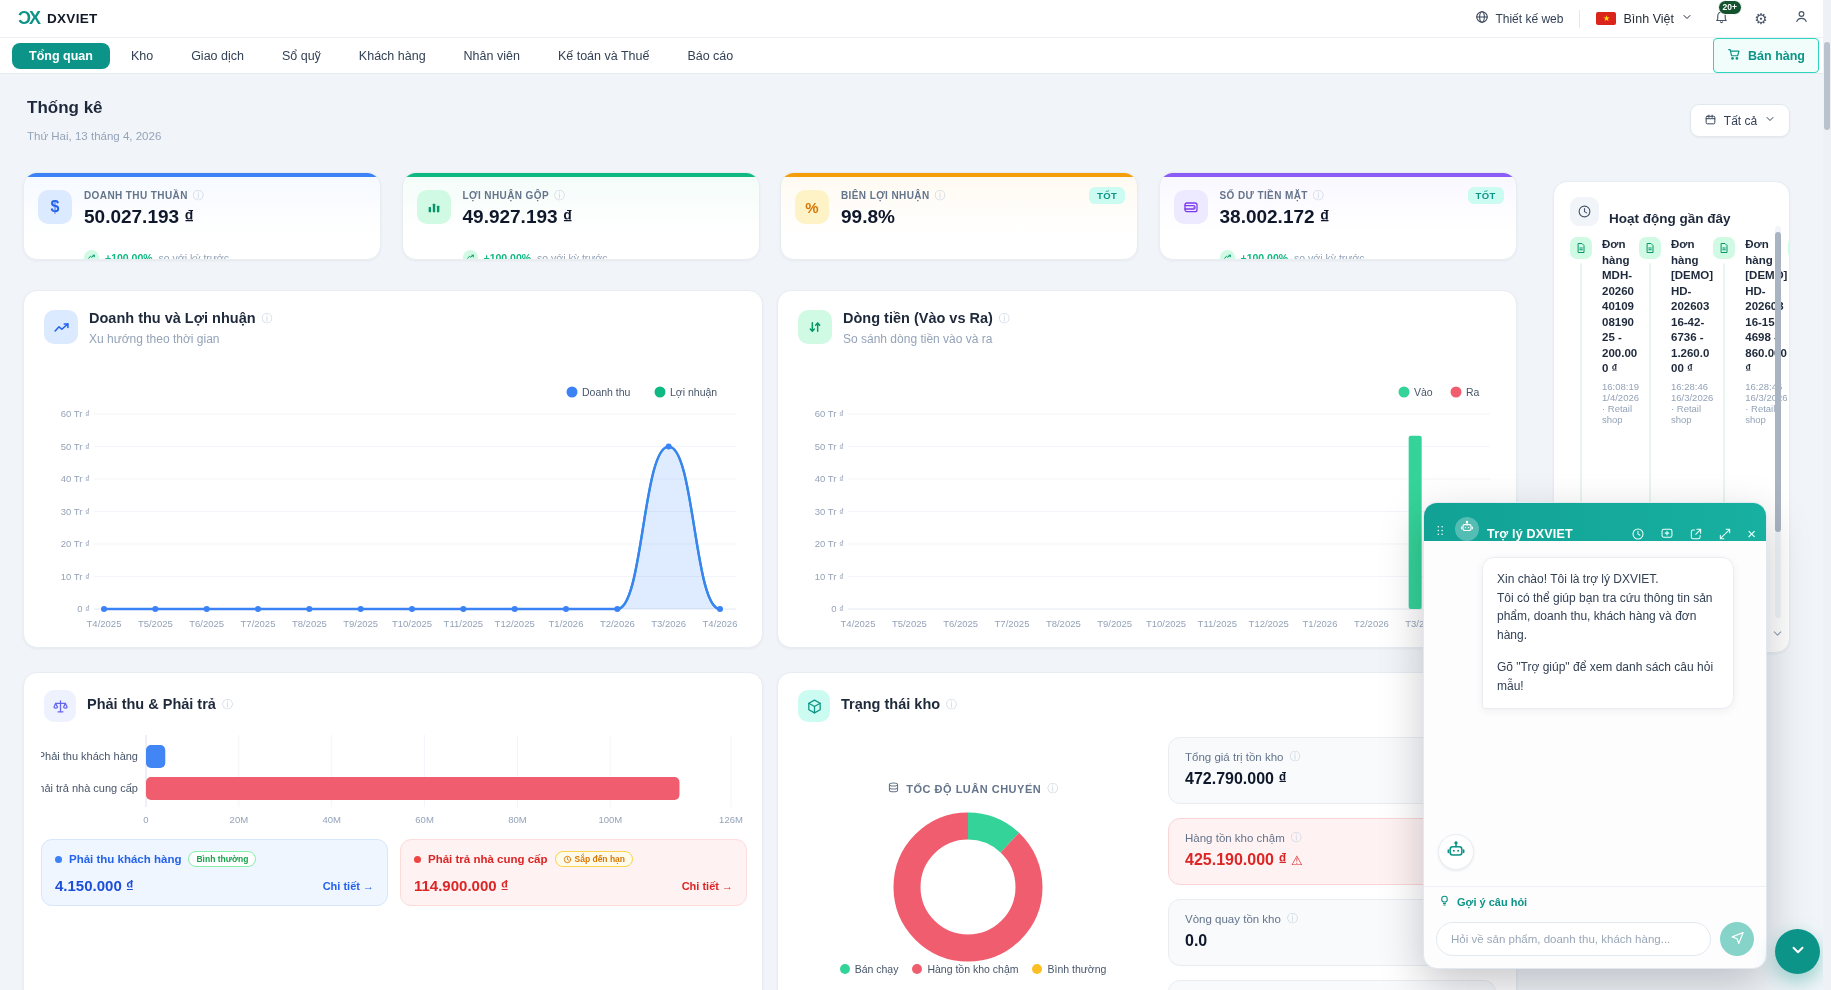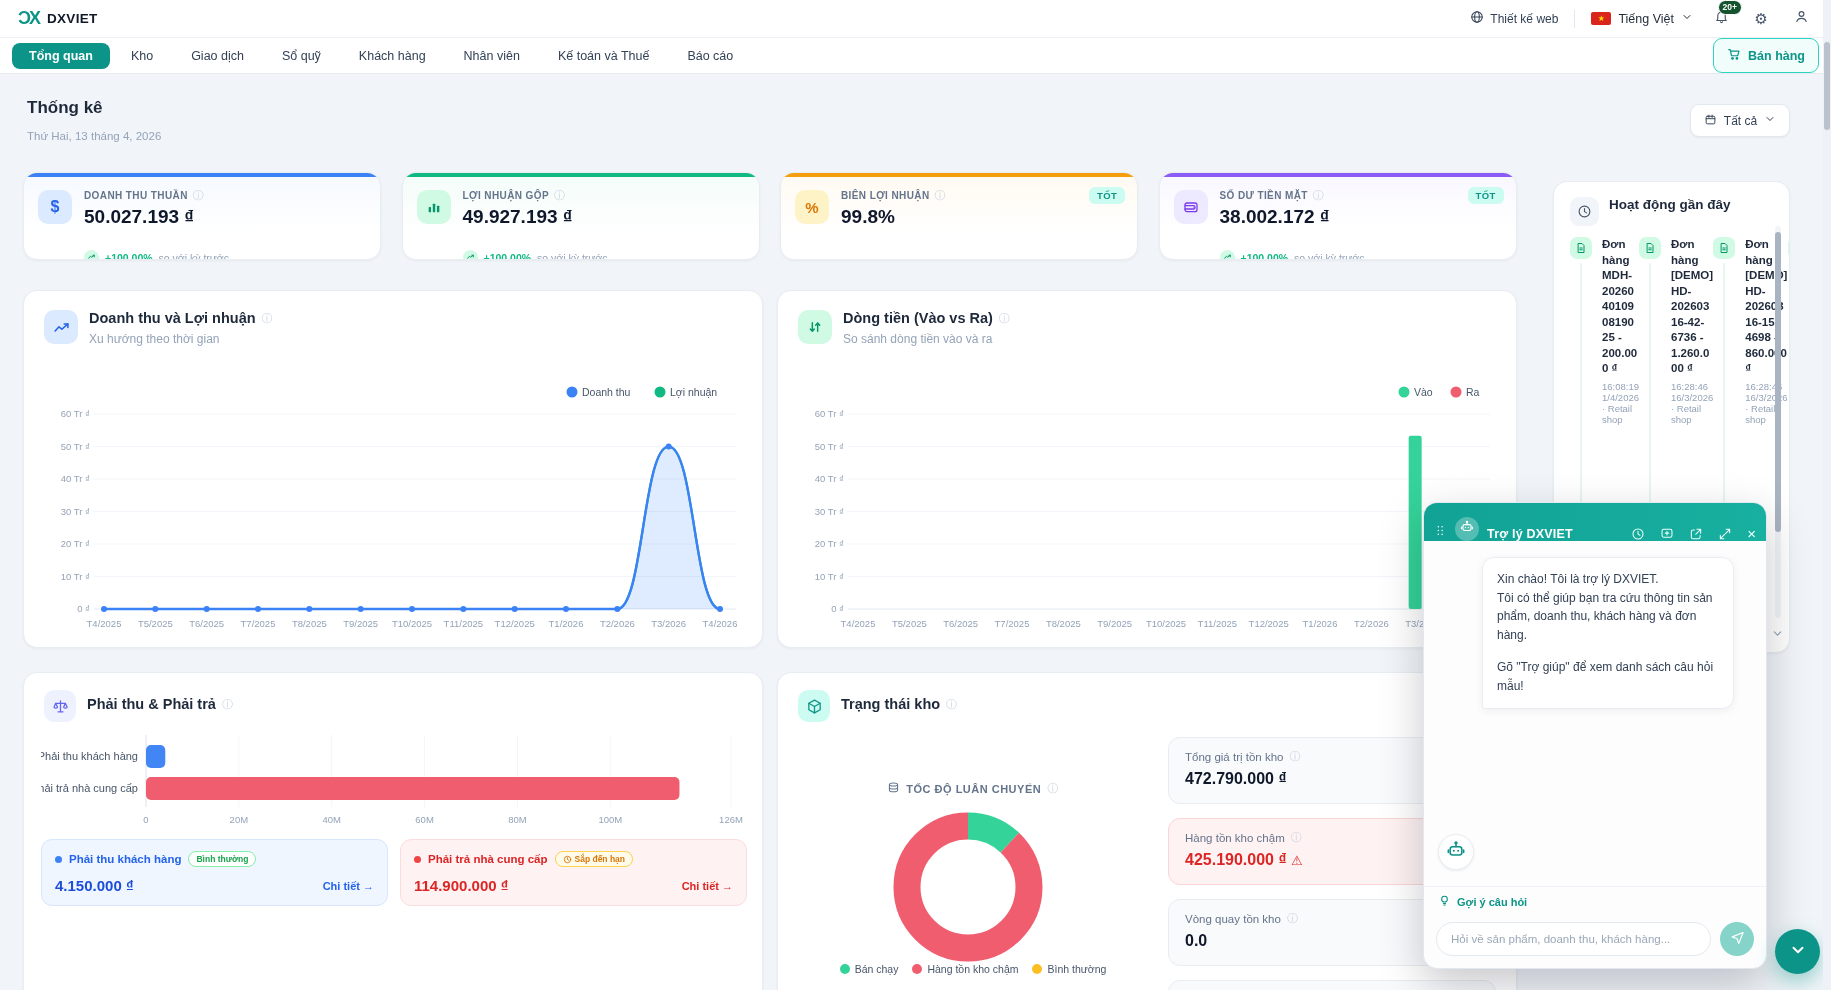--- a/index.html
+++ b/index.html
@@ -18,21 +18,21 @@
   .flag{width:20px;height:13px;background:#da251d;border-radius:2px;display:flex;align-items:center;justify-content:center;color:#ffde00;font-size:8px;line-height:1}
   .icon-btn{position:relative;display:flex;align-items:center;justify-content:center;width:24px;height:24px;color:#475569;cursor:pointer}
   .badge-20{position:absolute;top:-7px;right:-9px;background:#14532d;color:#fff;font-size:8.5px;font-weight:700;border-radius:999px;padding:1.5px 4px;border:1.5px solid #fff}
   .gear-glyph{font-size:15px;line-height:1}
 
   
   .navbar{position:absolute;top:38px;left:0;width:1831px;height:36px;background:#fff;border-bottom:1px solid #e7ebf0;display:flex;padding:0 12px;z-index:6}
   .tabs{display:flex;align-items:center;gap:4px}
   .tab{font-size:12.5px;color:#334155;padding:6px 17px;border-radius:8px;cursor:pointer;white-space:nowrap}
   .tab.active{background:#0d9488;color:#fff;font-weight:700}
-  .sell-btn{margin-left:auto;display:flex;align-items:center;gap:7px;border:1px solid #2dd4bf;color:#0d9488;background:#f0fdfa;font-size:12.5px;font-weight:700;padding:6px 13px;border-radius:9px;cursor:pointer}
+  .sell-btn{margin-left:auto;display:flex;align-items:center;gap:7px;border:1px solid #2dd4bf;color:#0d9488;background:#f0fdfa;font-size:12.5px;font-weight:700;padding:6px 13px;border-radius:4px;cursor:pointer}
 
   
   .page-title{position:absolute;left:27px;top:98px;font-size:17px;font-weight:800;color:#1e293b}
   .page-date{position:absolute;left:27px;top:130px;font-size:11.5px;color:#94a3b8}
   .filter-btn{position:absolute;left:1690px;top:104px;width:100px;height:33px;background:#fff;border:1px solid #e2e8f0;border-radius:9px;display:flex;align-items:center;justify-content:center;gap:7px;font-size:12px;color:#334155;box-shadow:0 1px 2px rgba(15,23,42,.05);cursor:pointer}
 
   
   .card{position:absolute;background:#fff;border:1px solid #e8edf2;border-radius:14px;box-shadow:0 1px 3px rgba(15,23,42,.05)}
 
   
@@ -54,21 +54,21 @@
   .card-head{display:flex;align-items:flex-start;gap:11px;padding:19px 20px 0 20px}
   .head-ic{width:34px;height:34px;border-radius:10px;display:flex;align-items:center;justify-content:center;flex:0 0 auto}
   .card-title{font-size:14.5px;font-weight:800;color:#1e293b;display:flex;align-items:center;gap:6px}
   .card-sub{font-size:12px;color:#94a3b8;margin-top:6px}
   .tick{font-size:9.5px;fill:#94a3b8}
   .cat-label{font-size:11px;fill:#475569}
   .leg-text{font-size:10.5px;fill:#475569}
 
   
   .activity{left:1553px;top:181px;width:237px;height:472px;overflow:hidden}
-  .act-head{display:flex;align-items:flex-start;gap:10px;padding:15px 16px 9px 16px}
+  .act-head{display:flex;align-items:flex-end;gap:10px;padding:15px 16px 9px 16px}
   .act-head-ic{width:29px;height:29px;border-radius:9px;background:#f1f5f9;color:#475569;display:flex;align-items:center;justify-content:center}
   .act-title{font-size:13.5px;font-weight:800;color:#1e293b}
   .act-list{padding:2px 26px 0 16px;display:flex;flex-direction:row;}
   .act-item{display:flex;gap:10px}
   .act-ic-col{display:flex;flex-direction:column;align-items:center;flex:0 0 auto}
   .act-ic{width:22px;height:22px;border-radius:7px;background:#d1fae5;color:#059669;display:flex;align-items:center;justify-content:center}
   .act-line{width:2px;flex:1;background:#e7f6ef;margin-top:4px;border-radius:2px}
   .act-text{font-size:11.5px;font-weight:700;color:#1e293b;line-height:1.35;word-break:break-word}
   .act-meta{font-size:9.5px;color:#94a3b8;margin-top:4px}
   .act-scroll{position:absolute;right:8px;top:44px;width:6px;height:392px;background:#f1f5f9;border-radius:3px}
@@ -149,21 +149,21 @@
         <span class="hic" id="ic-globe"><svg width="14" height="14" viewBox="0 0 24 24" fill="none" stroke="currentColor" stroke-width="1.8" stroke-linecap="round" stroke-linejoin="round">
               <circle cx="12" cy="12" r="9"></circle>
               <path d="M3 12h18"></path>
               <ellipse cx="12" cy="12" rx="4" ry="9"></ellipse>
             </svg></span>
         <span>Thiết kế web</span>
       </div>
       <div class="v-divider"></div>
       <div class="lang">
         <span class="flag">★</span>
-        <span>Tiếng Việt</span>
+        <span>Bình Việt</span>
         <span id="ic-chev1"><svg width="12" height="12" viewBox="0 0 24 24" fill="none" stroke="currentColor" stroke-width="2" stroke-linecap="round" stroke-linejoin="round">
               <path d="M6 9l6 6 6-6"></path>
             </svg></span>
       </div>
       <div class="icon-btn">
         <span id="ic-bell"><svg width="15" height="15" viewBox="0 0 24 24" fill="none" stroke="currentColor" stroke-width="1.8" stroke-linecap="round" stroke-linejoin="round">
               <path d="M18 16v-5a6 6 0 10-12 0v5l-1.6 2.4h15.2L18 16z"></path>
               <path d="M10.3 20.5a1.8 1.8 0 003.4 0"></path>
             </svg></span>
         <span class="badge-20">20+</span>

